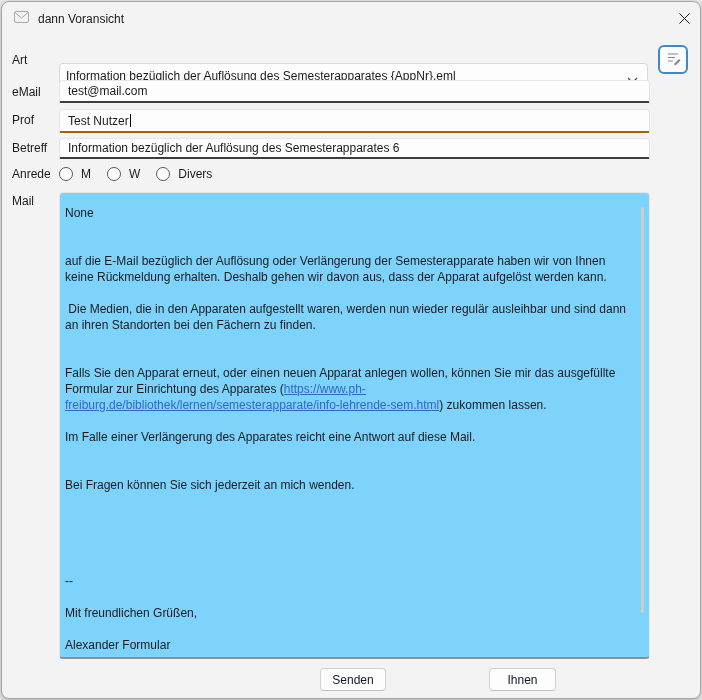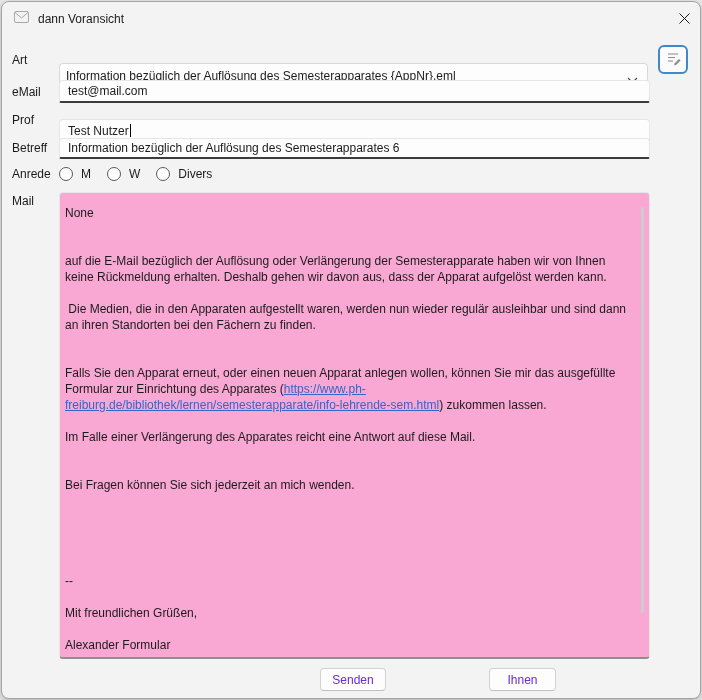--- a/index.html
+++ b/index.html
@@ -34,44 +34,44 @@
     background:#fbfbfb;border:2px solid #4287c8;border-radius:6px;padding:0;
     display:flex;align-items:center;justify-content:center;cursor:default;
   }
   
   .input{
     position:absolute;left:57px;width:591px;box-sizing:border-box;
     background:#fdfdfd;border:1px solid #e6e6e6;border-radius:4px 4px 2px 2px;
     display:flex;align-items:center;padding:0 8px;white-space:nowrap;overflow:hidden;
   }
   #input-email{top:78px;height:23px;border-bottom:2px solid #3c3c3c;}
-  #input-prof{top:117px;height:24px;border-bottom:2px solid #701a75;}
+  #input-prof{top:107px;height:24px;border-bottom:2px solid #a16207;}
   #input-betreff{top:136px;height:21px;border-bottom:2px solid #3c3c3c;}
   .caret{display:inline-block;width:1px;height:13px;background:#000;margin-left:1px;}
   
   .radio-row{position:absolute;left:57px;top:163px;height:18px;display:flex;align-items:center;gap:16px;}
   .radio{display:flex;align-items:center;gap:8px;cursor:default;}
   .radio-circle{width:14px;height:14px;border:1.4px solid #5a5a5a;border-radius:50%;background:#fdfdfd;box-sizing:border-box;}
   
   .mailbox{
     position:absolute;left:57px;top:190px;width:591px;height:467px;box-sizing:border-box;
-    background:#f9a8d4;border:1px solid #e6e6e6;border-bottom:2px solid #8f8f8f;border-radius:4px;
+    background:#7dd3fc;border:1px solid #e6e6e6;border-bottom:2px solid #8f8f8f;border-radius:4px;
     overflow:hidden;
   }
   .mail-text{
     position:absolute;left:5px;top:12px;right:14px;bottom:2px;
     white-space:pre-wrap;line-height:16px;font-size:12px;color:#1b1b1b;overflow:hidden;
   }
   .mail-text a{color:#3465c9;text-decoration:underline;}
   .scroll-thumb{position:absolute;right:5px;top:14px;width:3px;height:406px;background:#cdcdcd;border-radius:2px;}
   
   .btn{
     position:absolute;top:666px;height:23px;box-sizing:border-box;
     background:#fdfdfd;border:1px solid #d2d2d2;border-bottom-color:#bfbfbf;border-radius:4px;
-    font-family:inherit;font-size:12px;color:#6d28d9;
+    font-family:inherit;font-size:12px;color:#0f172a;
     display:flex;align-items:center;justify-content:center;padding:0;cursor:default;
   }
   #btn-senden{left:318px;width:66px;}
   #btn-cancel{left:487px;width:67px;}
 </style>
 </head>
 <body>
 
 <div class="window">
 

